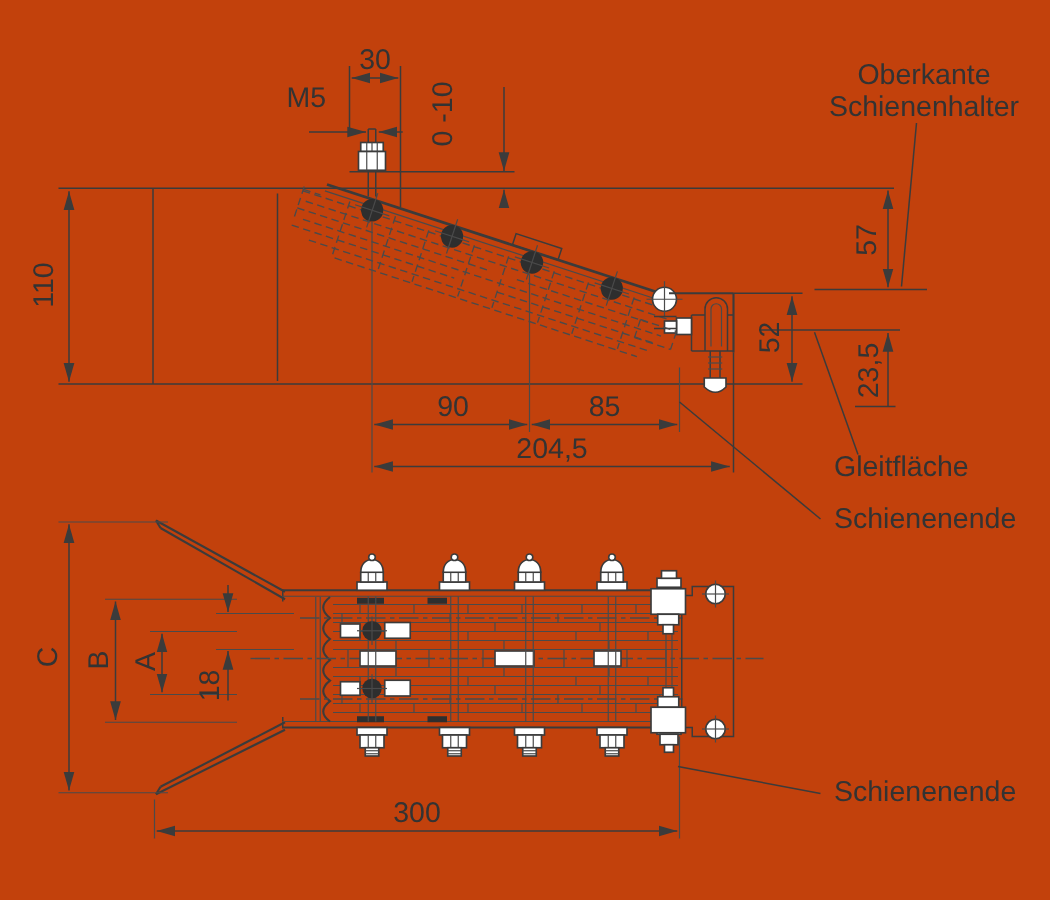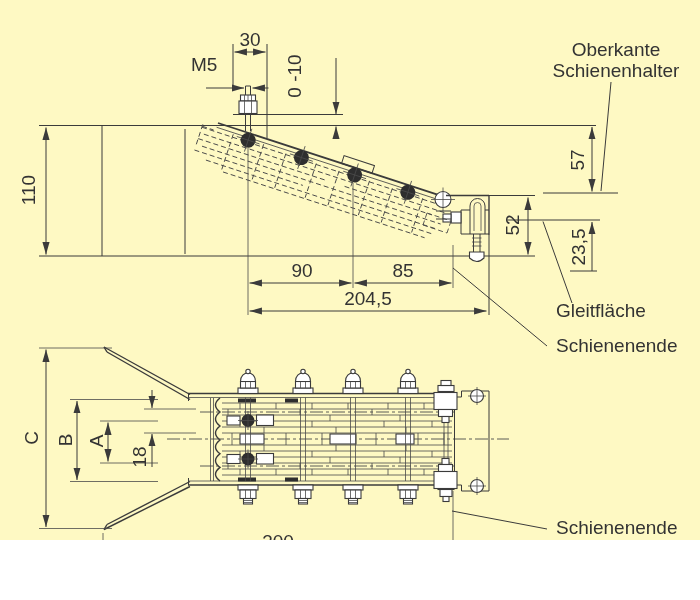--- a/index.html
+++ b/index.html
@@ -1,16 +1,16 @@
 <!DOCTYPE html>
 <html><head>
 <meta charset="utf-8">
 <style>
   html,body{margin:0;padding:0;background:#ffffff;}
-  .stage{position:relative;width:700px;height:540px;background:#fef9c3;overflow:hidden;}
+  .stage{position:relative;width:700px;height:600px;background:#c2410c;overflow:hidden;}
   svg{display:block;}
   .ln{stroke:#3b3b3b;stroke-width:1;fill:none;}
   .md{stroke:#3b3b3b;stroke-width:1.4;fill:none;}
   .tk{stroke:#3b3b3b;stroke-width:1.8;fill:none;}
   .th{stroke:#4a4a4a;stroke-width:0.8;fill:none;}
   .dsh{stroke:#4a4a4a;stroke-width:0.9;fill:none;stroke-dasharray:5 3;}
   .dd{stroke:#4a4a4a;stroke-width:0.9;fill:none;stroke-dasharray:13 3 3 3;}
   .wf{fill:#ffffff;stroke:#3b3b3b;stroke-width:1.1;}
   .bf{fill:#2e2e2e;stroke:none;}
   text{font-family:"Liberation Sans","DejaVu Sans",sans-serif;font-size:19px;fill:#333333;}

